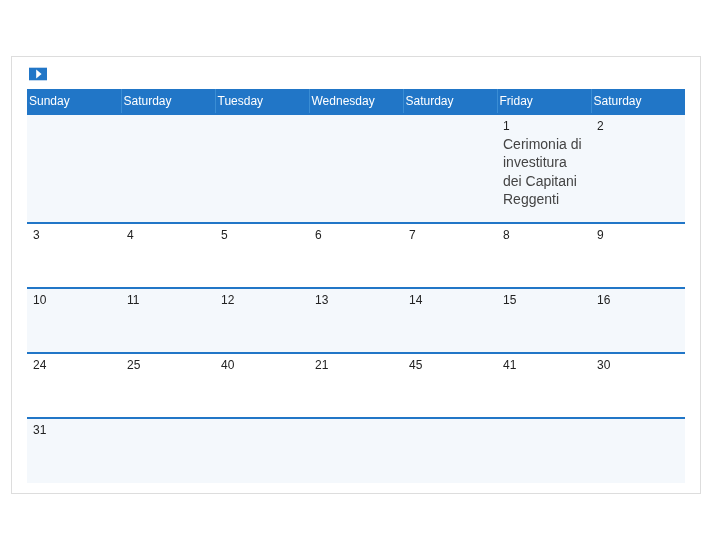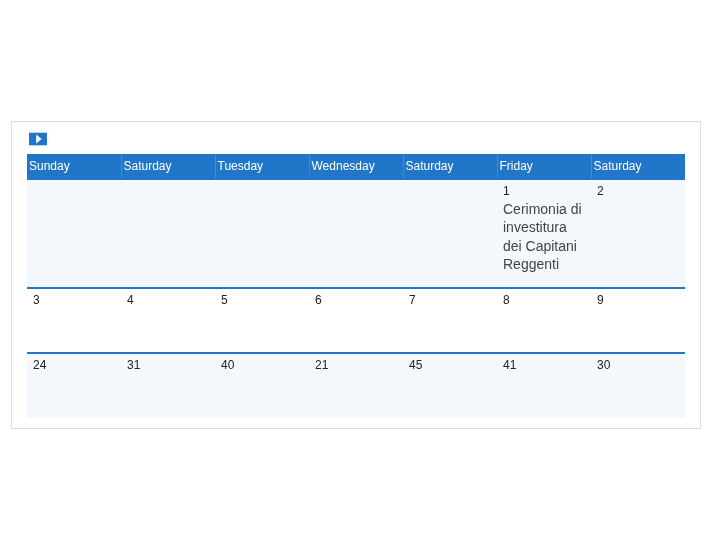--- a/index.html
+++ b/index.html
@@ -173,36 +173,70 @@
           </td>
           <td>
             <span class="day-number">8</span>
           </td>
           <td>
             <span class="day-number">9</span>
           </td>
         </tr>
         <tr>
           <td>
+            <span class="day-number">10</span>
+          </td>
+          <td>
+            <span class="day-number">11</span>
+          </td>
+          <td>
+            <span class="day-number">12</span>
+          </td>
+          <td>
+            <span class="day-number">13</span>
+          </td>
+          <td>
+            <span class="day-number">14</span>
+          </td>
+          <td>
+            <span class="day-number">15</span>
+          </td>
+          <td>
+            <span class="day-number">16</span>
+          </td>
+        </tr>
+        <tr>
+          <td>
             <span class="day-number">24</span>
           </td>
           <td>
+            <span class="day-number">25</span>
+          </td>
+          <td>
+            <span class="day-number">40</span>
+          </td>
+          <td>
+            <span class="day-number">21</span>
+          </td>
+          <td>
+            <span class="day-number">45</span>
+          </td>
+          <td>
+            <span class="day-number">41</span>
+          </td>
+          <td>
+            <span class="day-number">30</span>
+          </td>
+        </tr>
+        <tr class="last-row">
+          <td>
             <span class="day-number">31</span>
           </td>
-          <td>
-            <span class="day-number">40</span>
-          </td>
-          <td>
-            <span class="day-number">21</span>
-          </td>
-          <td>
-            <span class="day-number">45</span>
-          </td>
-          <td>
-            <span class="day-number">41</span>
-          </td>
-          <td>
-            <span class="day-number">30</span>
-          </td>
+          <td></td>
+          <td></td>
+          <td></td>
+          <td></td>
+          <td></td>
+          <td></td>
         </tr>
       </tbody>
   </table>
 </div>
 
 </body></html>

